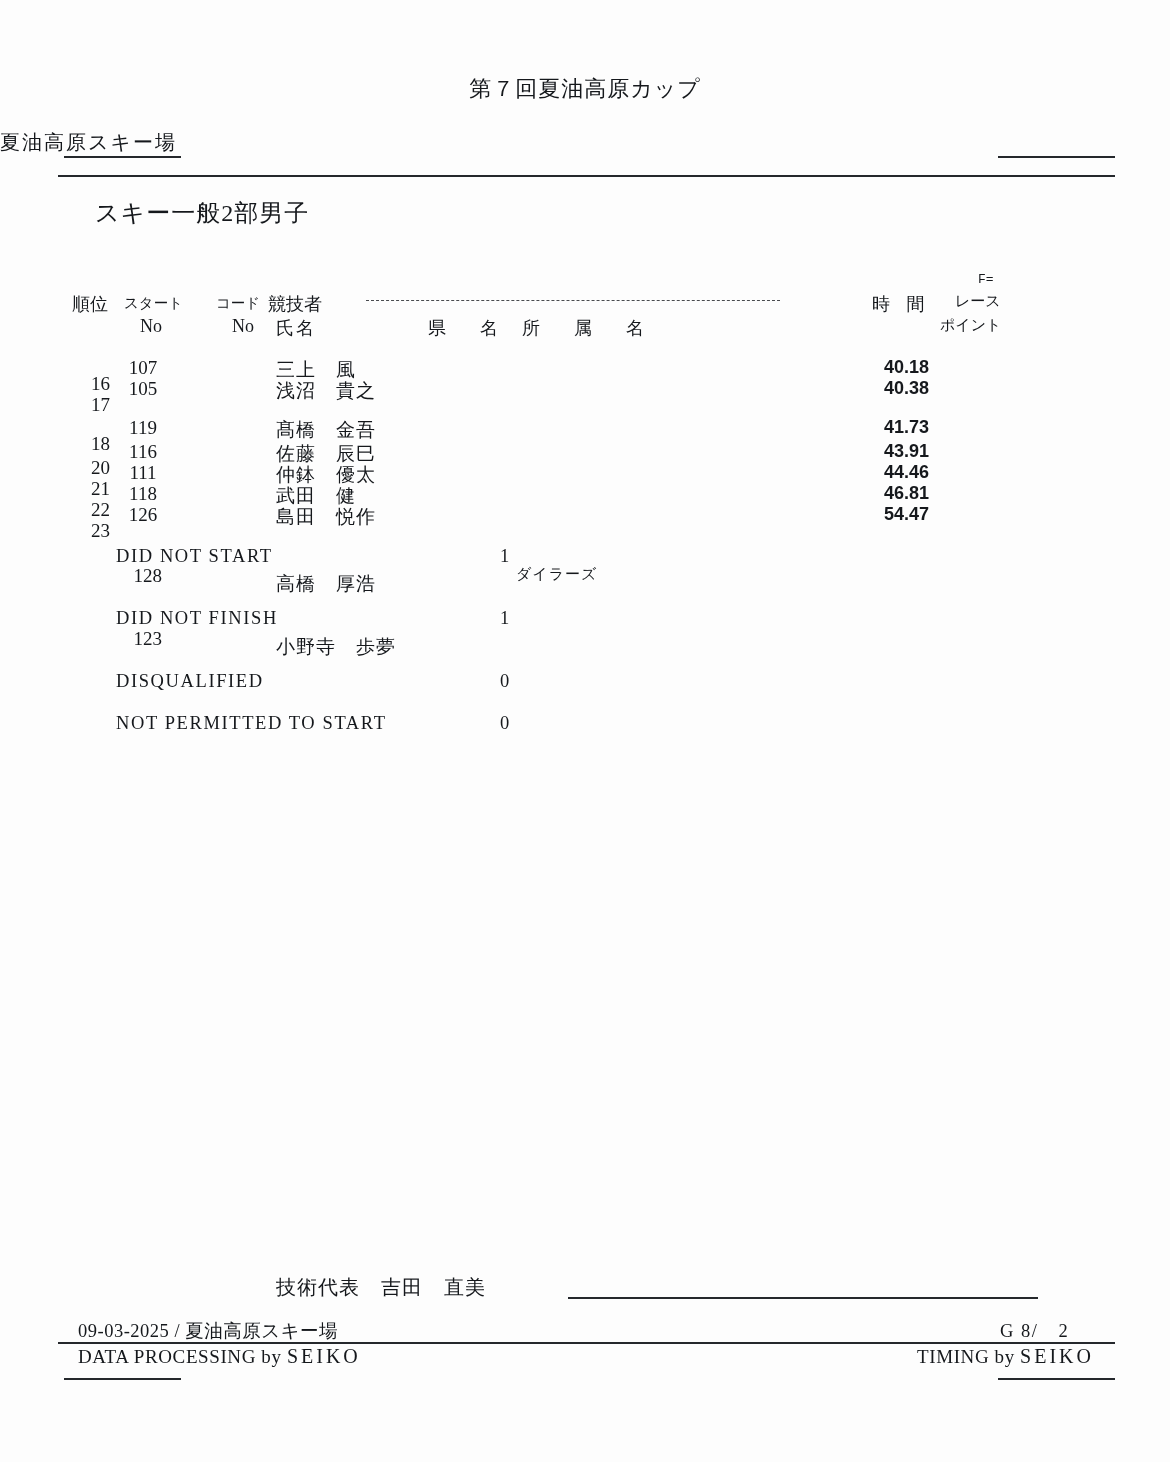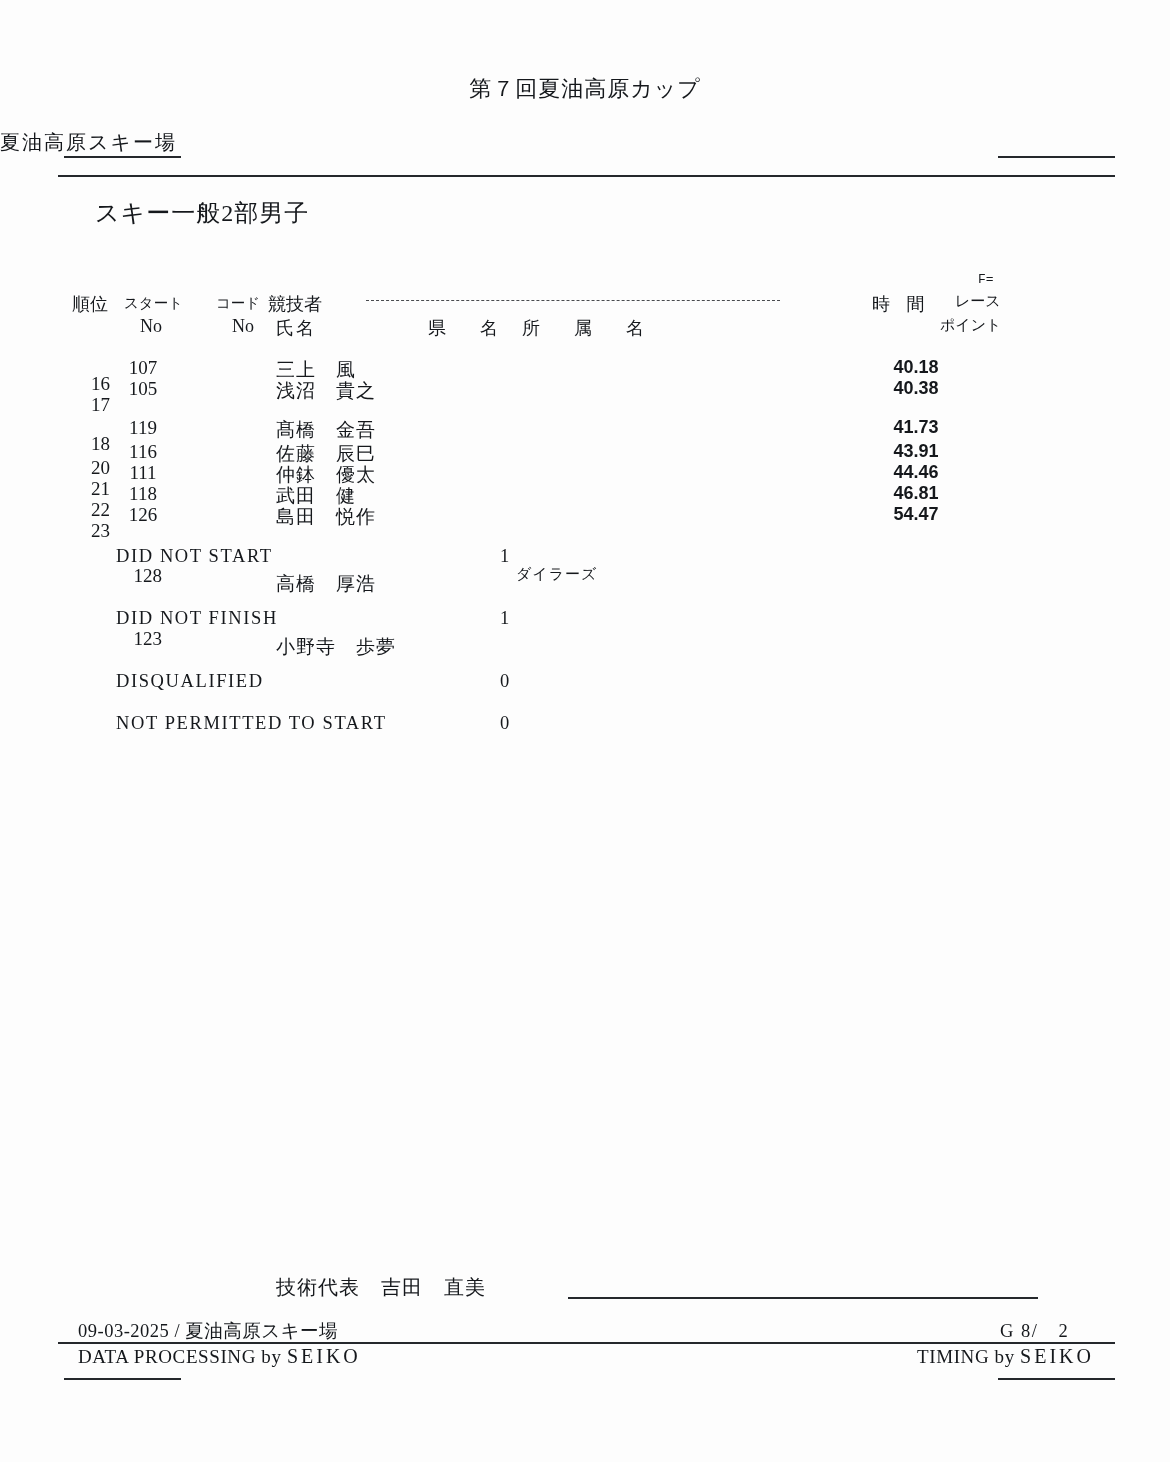--- a/index.html
+++ b/index.html
@@ -111,21 +111,21 @@
     position: absolute;
     left: 0;
     width: 1170px;
     height: 21.6px;
     font-size: 19px;
   }
   .cell { position: absolute; white-space: nowrap; }
   .c-rank  { left: 76px;  width: 34px; text-align: right; font-family:"Liberation Serif", serif;margin-top:16px; }
   .c-bib   { left: 124px; width: 38px; text-align: center; font-family:"Liberation Serif", serif; }
   .c-name  { left: 276px; letter-spacing: 1px; }
-  .c-time  { left: 884px; width: 64px; text-align: center; font-family:"Liberation Sans", sans-serif; font-size: 18px; font-weight: 600; }
+  .c-time  { left: 884px; width: 64px; text-align: left; font-family:"Liberation Sans", sans-serif; font-size: 18px; font-weight: 600; }
 
   
   .status-label {
     position: absolute;
     font-family: "Liberation Serif", serif;
     font-size: 18.5px;
     letter-spacing: 1.6px;
   }
   .status-count {
     position: absolute;

